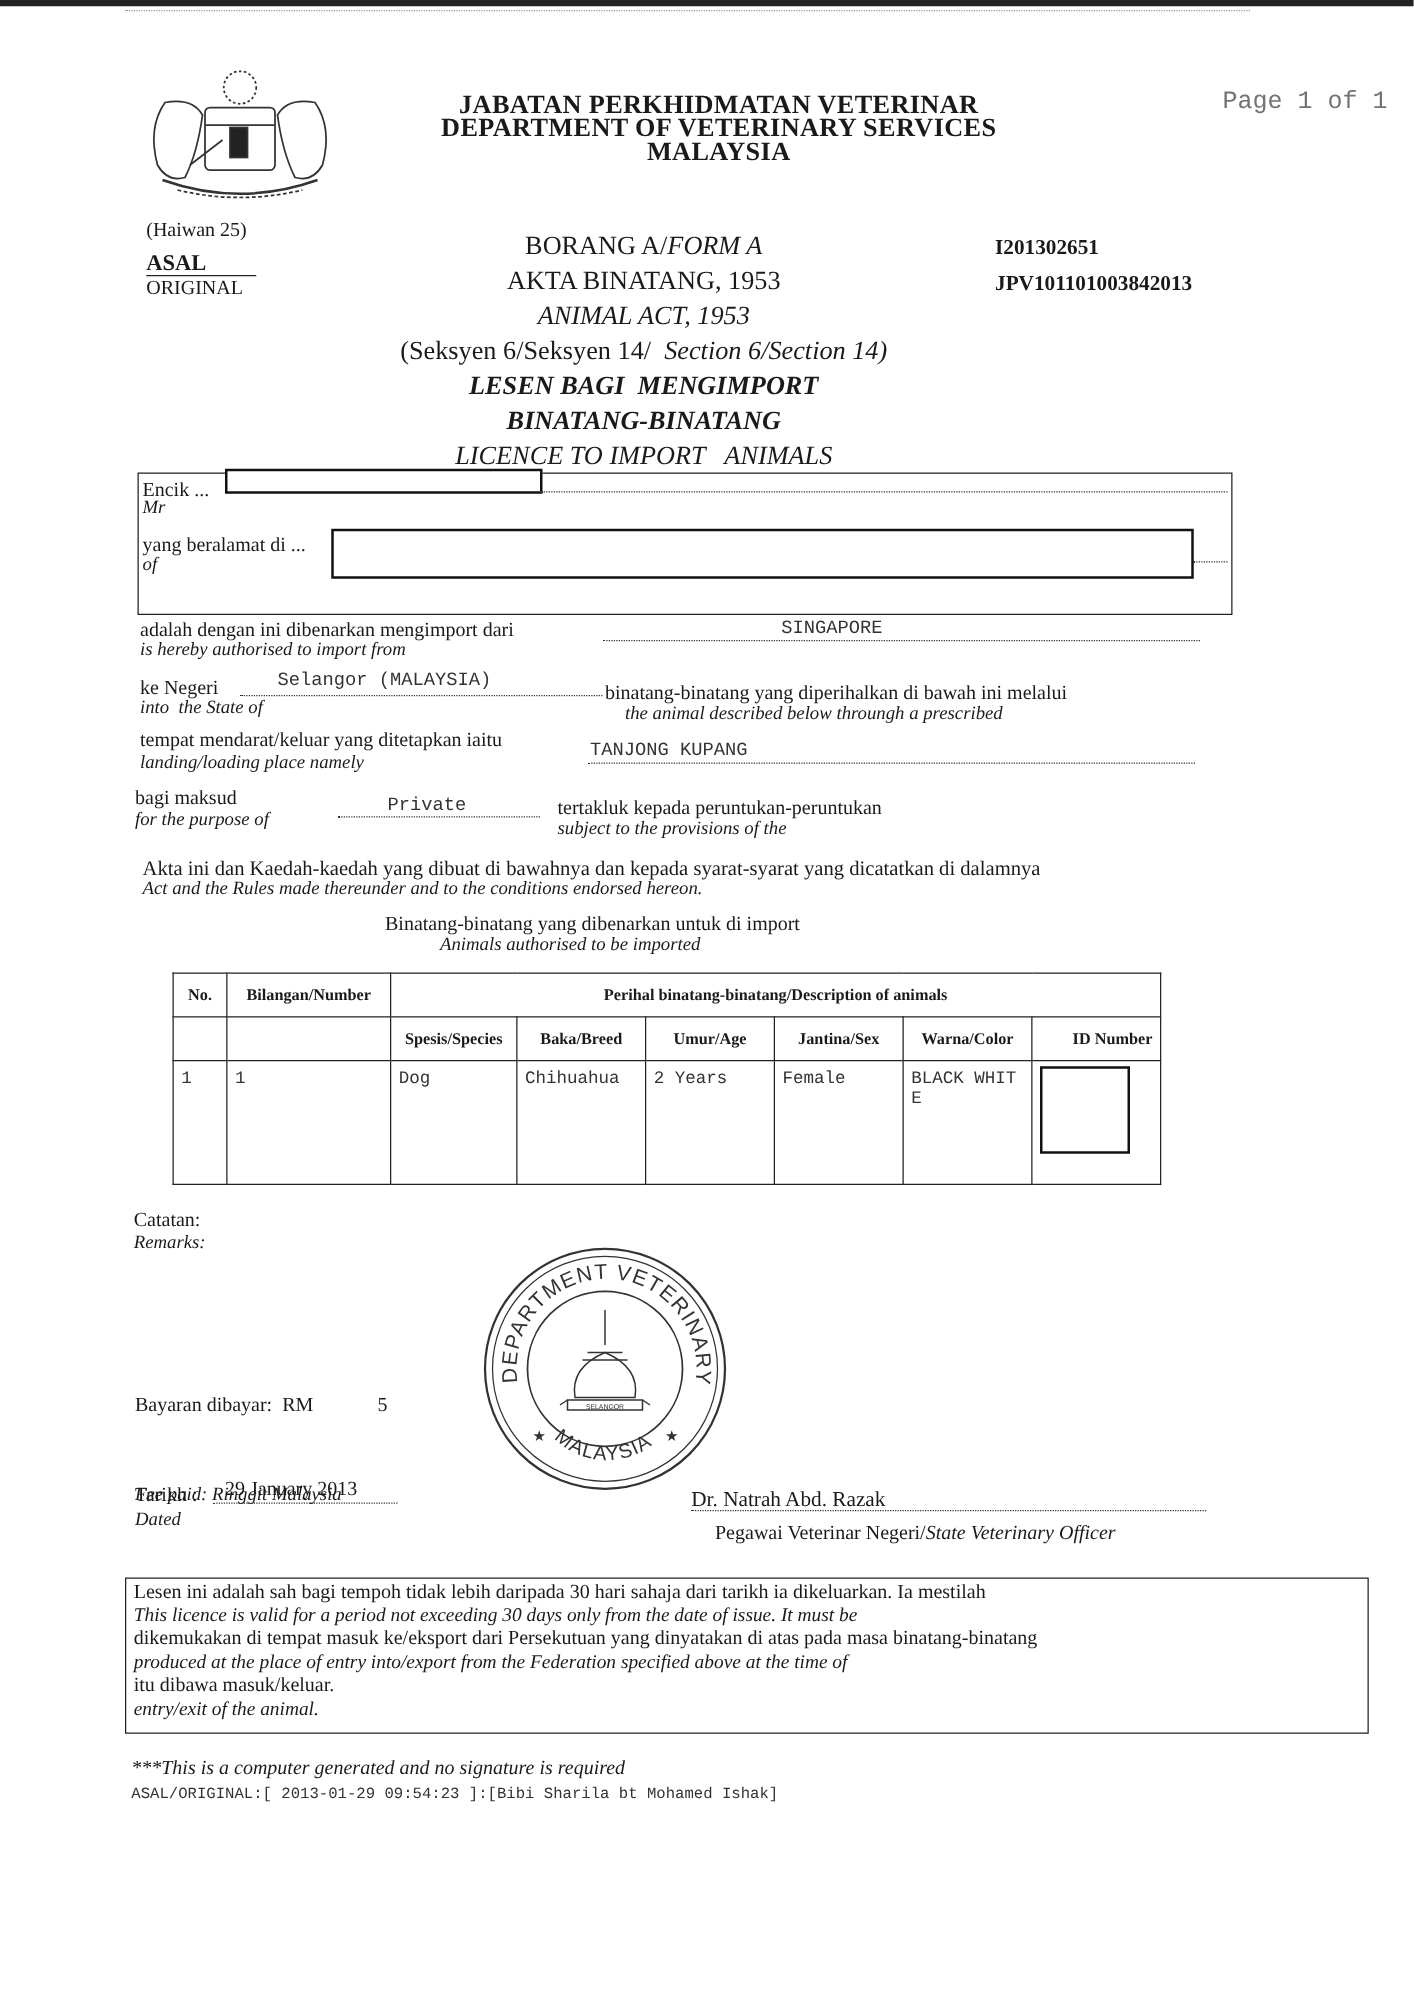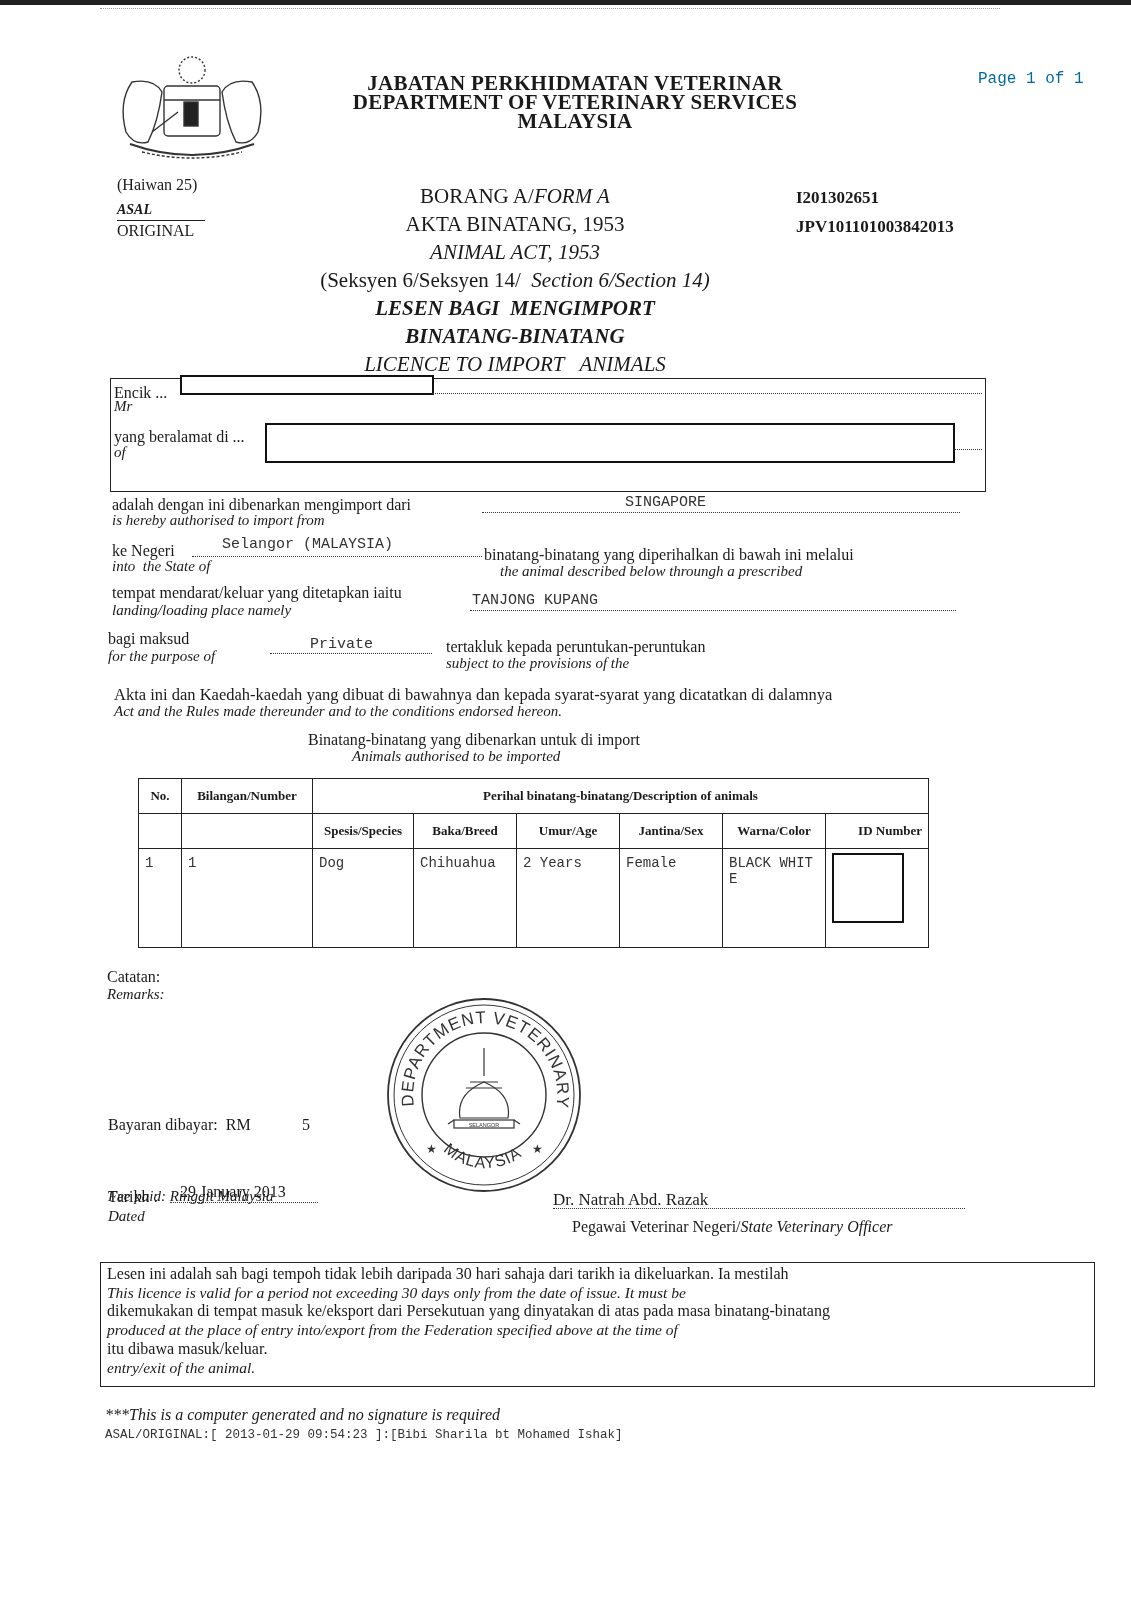--- a/index.html
+++ b/index.html
@@ -10,24 +10,24 @@
   .abs { position: absolute; }
   .mono { font-family: "Liberation Mono", monospace; }
   .it { font-style: italic; }
   .b { font-weight: bold; font-style: italic; }
   .topbar { left: 0; top: 0; width: 1131px; height: 5px; background: #222; }
   .topbar2 { left: 100px; top: 8px; width: 900px; height: 1px; border-top: 1px dotted #999; }
 
   
   .crest { left: 112px; top: 52px; width: 160px; height: 112px; }
   .dept { left: 330px; top: 74px; width: 490px; text-align: center; font-weight: bold; font-size: 21px; line-height: 19px; letter-spacing: 0.3px; }
-  .pageno { left: 978px; top: 70px; font-size: 16px; color: #0369a1; }
+  .pageno { left: 978px; top: 70px; font-size: 20px; color: #737373; }
 
   .haiwan { left: 117px; top: 176px; font-size: 16px; }
-  .asal { left: 117px; top: 200px; font-size: 14px; font-weight: bold; border-bottom: 1.5px solid #222; width: 88px; line-height: 20px; font-style: italic; }
+  .asal { left: 117px; top: 200px; font-size: 18px; font-weight: bold; border-bottom: 1.5px solid #222; width: 88px; line-height: 20px; }
   .original { left: 117px; top: 222px; font-size: 16px; }
 
   .center-block { left: 290px; top: 182px; width: 450px; text-align: center; font-size: 21px; }
   .center-block div { line-height: 28px; }
   .ids { left: 796px; top: 183px; font-size: 17px; font-weight: bold; line-height: 29px; }
 
   
   .appbox { left: 110px; top: 378px; width: 874px; height: 112px; border: 1.5px solid #222; }
   .sub { font-size: 15px; font-style: italic; }
   .dots { border-bottom: 1.5px dotted #333; }

